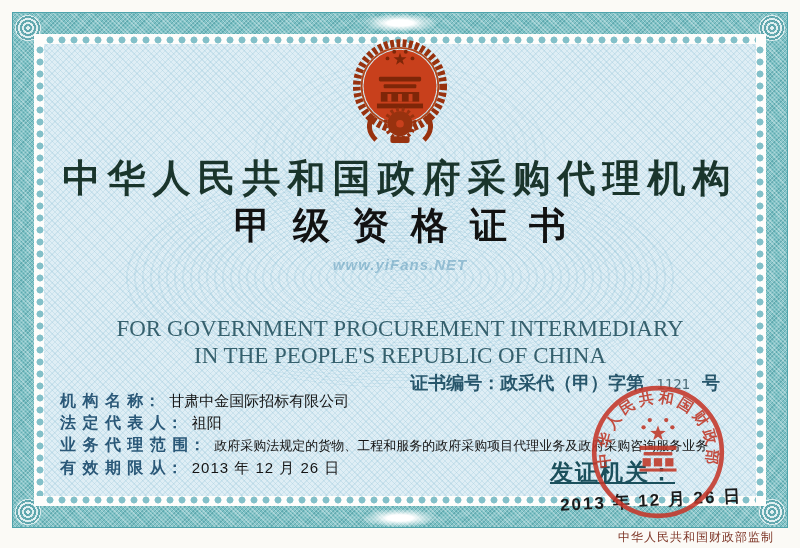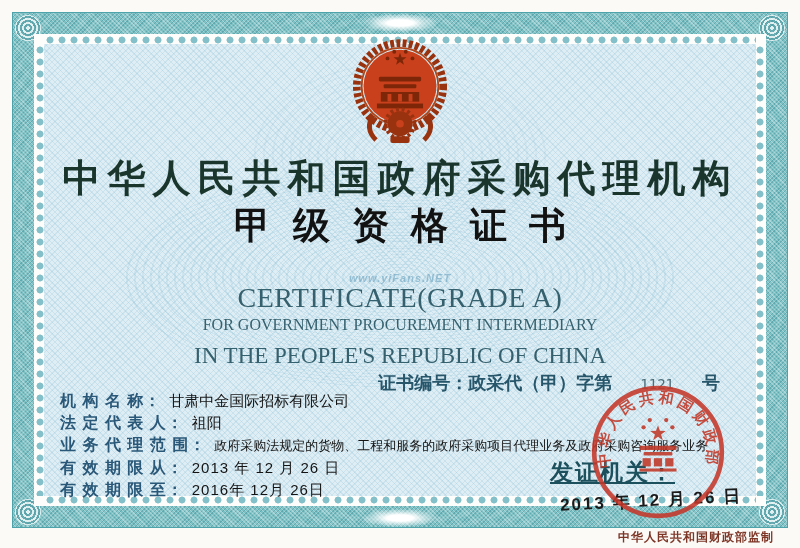--- a/index.html
+++ b/index.html
@@ -75,33 +75,33 @@
     font-size:38px; font-weight:bold; letter-spacing:7px;
     color:#1a352c; white-space:nowrap;
   }
   .title-grade {
     position:absolute; left:0; right:0; top:201px; text-align:center;
     font-family:"Liberation Serif","DejaVu Serif",serif;
     font-size:37px; font-weight:bold; letter-spacing:22px; text-indent:22px;
     color:#121212; white-space:nowrap;
   }
   .watermark {
-    position:absolute; left:0; right:0; top:272px; text-align:center;
-    font-size:11px; font-weight:bold; font-style:italic;
+    position:absolute; left:0; right:0; top:256px; text-align:center;
+    font-size:15px; font-weight:bold; font-style:italic;
     color:rgba(95,155,185,.55); letter-spacing:1px;
   }
   .en { position:absolute; left:0; right:0; text-align:center;
     font-family:"Liberation Serif","DejaVu Serif",serif; color:#35606d; white-space:nowrap; }
   .en1 { top:282px; font-size:28px; letter-spacing:.5px; }
-  .en2 { top:316px; font-size:16px; }
+  .en2 { top:316px; font-size:23px; }
   .en3 { top:343px; font-size:23px; }
 
   .certno {
     position:absolute; right:80px; top:371px;
-    display:flex; align-items:baseline; gap:28px;
+    display:flex; align-items:baseline; gap:12px;
     font-size:18px; font-weight:bold; color:#27566b; white-space:nowrap;justify-content:center;
   }
   .certno .num { font-family:"DejaVu Sans Mono",monospace; font-size:14px; font-weight:normal; color:#4d6d79; }
 
   .fields { position:absolute; left:60px; top:392px; width:700px; }
   .frow { display:flex; align-items:baseline; margin-bottom:4px; white-space:nowrap; line-height:18px; }
   .flabel { font-size:16px; font-weight:bold; color:#2a5878; letter-spacing:1px; flex:0 0 auto; margin-right:8px; }
   .fvalue { font-size:15px; font-weight:normal; color:#141414; }
   .frow.scope .fvalue { font-size:13px; }
   .frow.date .fvalue { letter-spacing:1px; }
@@ -113,21 +113,21 @@
   .issue-date {
     position:absolute; left:560px; top:489px;
     font-size:17px; font-weight:bold; color:#1b1b1b; white-space:nowrap;
     transform:rotate(-3deg); letter-spacing:2px;
   }
 
   .seal { position:absolute; left:588px; top:382px; width:140px; height:140px; opacity:.88; }
 
   .footer {
     position:absolute; right:26px; top:529px;
-    font-size:12px; font-weight:bold; color:#7d3526; letter-spacing:1px; white-space:nowrap;
+    font-size:12px; font-weight:normal; color:#7d3526; letter-spacing:1px; white-space:nowrap;
   }
 </style>
 </head>
 <body>
 
 <div class="page">
 
   <div class="band"></div>
   <div class="rosette tl"></div>
   <div class="rosette tr"></div>
@@ -164,21 +164,20 @@
     <circle cx="50" cy="93" r="15" fill="none" stroke="#98320f" stroke-width="4" stroke-dasharray="3 3"></circle>
     <circle cx="50" cy="93" r="4" fill="#c8401c"></circle>
     <path d="M22,84 Q13,98 25,110" fill="none" stroke="#98320f" stroke-width="5"></path>
     <path d="M78,84 Q87,98 75,110" fill="none" stroke="#98320f" stroke-width="5"></path>
     <rect x="40" y="106" width="20" height="7" rx="2" fill="#98320f"></rect>
   </svg>
 
   <div class="title-cn">中华人民共和国政府采购代理机构</div>
   <div class="title-grade">甲级资格证书</div>
   <div class="watermark">www.yiFans.NET</div>
-  <div class="en en1">CERTIFICATE(GRADE A)</div>
   <div class="en en2">FOR GOVERNMENT PROCUREMENT INTERMEDIARY</div>
   <div class="en en3">IN THE PEOPLE'S REPUBLIC OF CHINA</div>
 
   <div class="certno">
     <span>证书编号：政采代（甲）字第</span>
     <span class="num">1121</span>
     <span>号</span>
   </div>
 
   <div class="fields">
@@ -190,24 +189,20 @@
       <span class="flabel">法 定 代 表 人：</span>
       <span class="fvalue">祖阳</span>
     </div>
     <div class="frow scope">
       <span class="flabel">业 务 代 理 范 围：</span>
       <span class="fvalue">政府采购法规定的货物、工程和服务的政府采购项目代理业务及政府采购咨询服务业务</span>
     </div>
     <div class="frow date">
       <span class="flabel">有 效 期 限 从：</span>
       <span class="fvalue">2013 年 12 月 26 日</span>
-    </div>
-    <div class="frow date">
-      <span class="flabel">有 效 期 限 至：</span>
-      <span class="fvalue">2016年 12月 26日</span>
     </div>
   </div>
 
   <div class="issuer">发证机关：</div>
   <div class="issue-date">2013 年 12 月 26 日</div>
 
   <svg class="seal" viewBox="0 0 136 136">
     <defs>
       <path id="sealArc" d="M 26.4,92 A 48,48 0 1 1 109.6,92" fill="none"></path>
     </defs>

